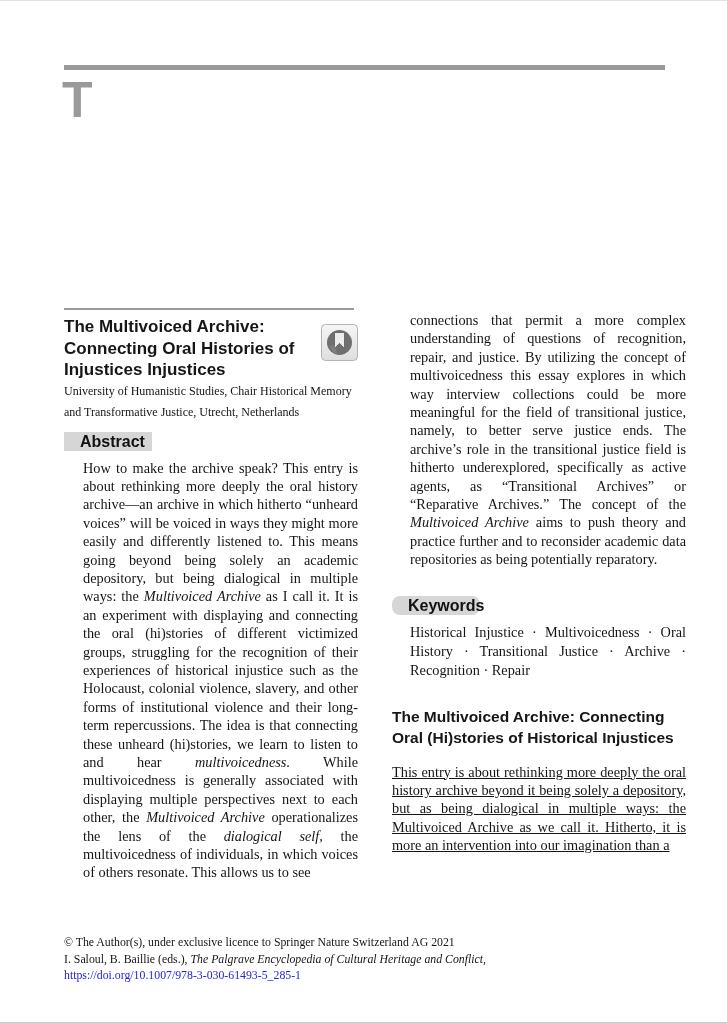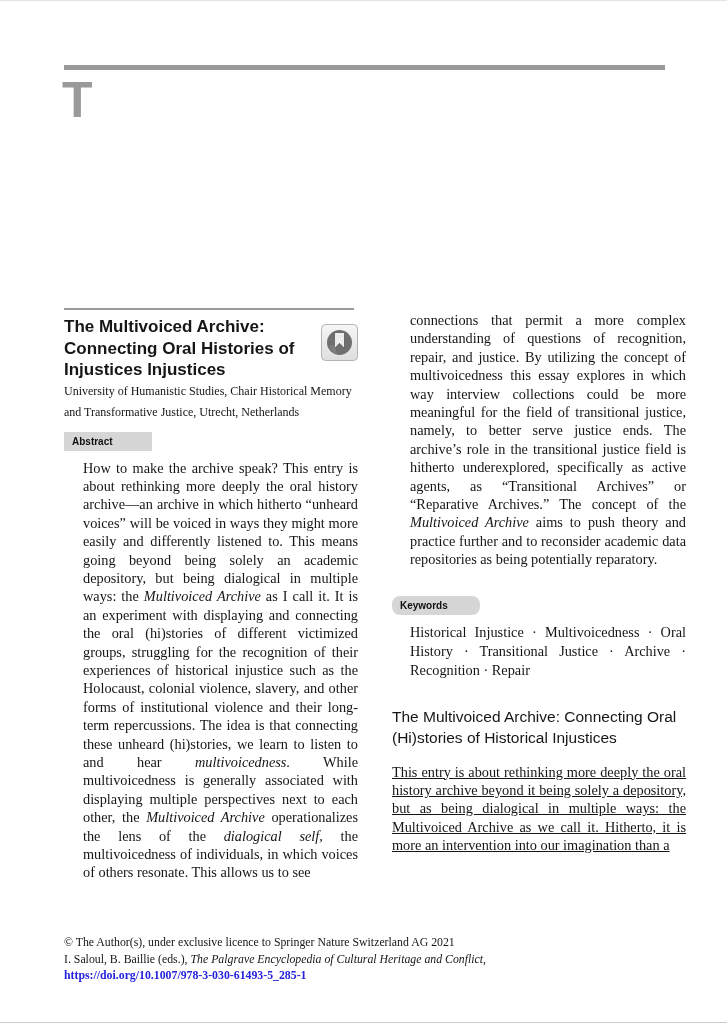--- a/index.html
+++ b/index.html
@@ -57,24 +57,24 @@
   }
   .affiliation {
     font-size: 12px;
     line-height: 21px;
   }
   .label-bar {
     margin-top: 9px;
     width: 88px; height: 19px;
     background: #d6d6d6;
     box-sizing: border-box;
-    padding: 1px 0 0 8px;
+    padding: 1px 0 0 16px;
     font-family: "Liberation Sans", sans-serif;
     font-weight: bold;
-    font-size: 10px;
+    font-size: 16px;
     line-height: 18px;
     color: #111;
   }
   .kw-bar { margin-top: 27px; border-radius: 8px; }
   .abstract-text {
     margin: 8px 0 0 19px;
     font-size: 14.3px;
     line-height: 18.4px;
     text-align: justify;
   }
@@ -86,21 +86,21 @@
   }
   .keywords {
     margin: 8px 0 0 18px;
     font-size: 14.3px;
     line-height: 19.3px;
     text-align: justify;
   }
   .section-heading {
     margin: 25px 0 4px 0;
     font-family: "Liberation Sans", sans-serif;
-    font-weight: normal;
+    font-weight: bold;
     font-size: 15.5px;
     line-height: 21.5px;
     color: #161616;
   }
   .quote {
     margin: 20px 7px 0 17px;
     font-size: 11.6px;
     line-height: 14.8px;
     text-align: justify;
   }
@@ -117,21 +117,20 @@
     left: 64px; top: 933px;
     width: 600px;
     font-size: 11.8px;
     line-height: 16.6px;
   }
   .doi {
     color: #2422dd;
     text-decoration: none;
     display: inline-block;
     cursor: pointer;
-    font-weight: bold;
   }
 </style>
 </head>
 <body>
 
 <div class="page">
 
   <div class="top-rule"></div>
   <div class="chapter-initial">T</div>
 

